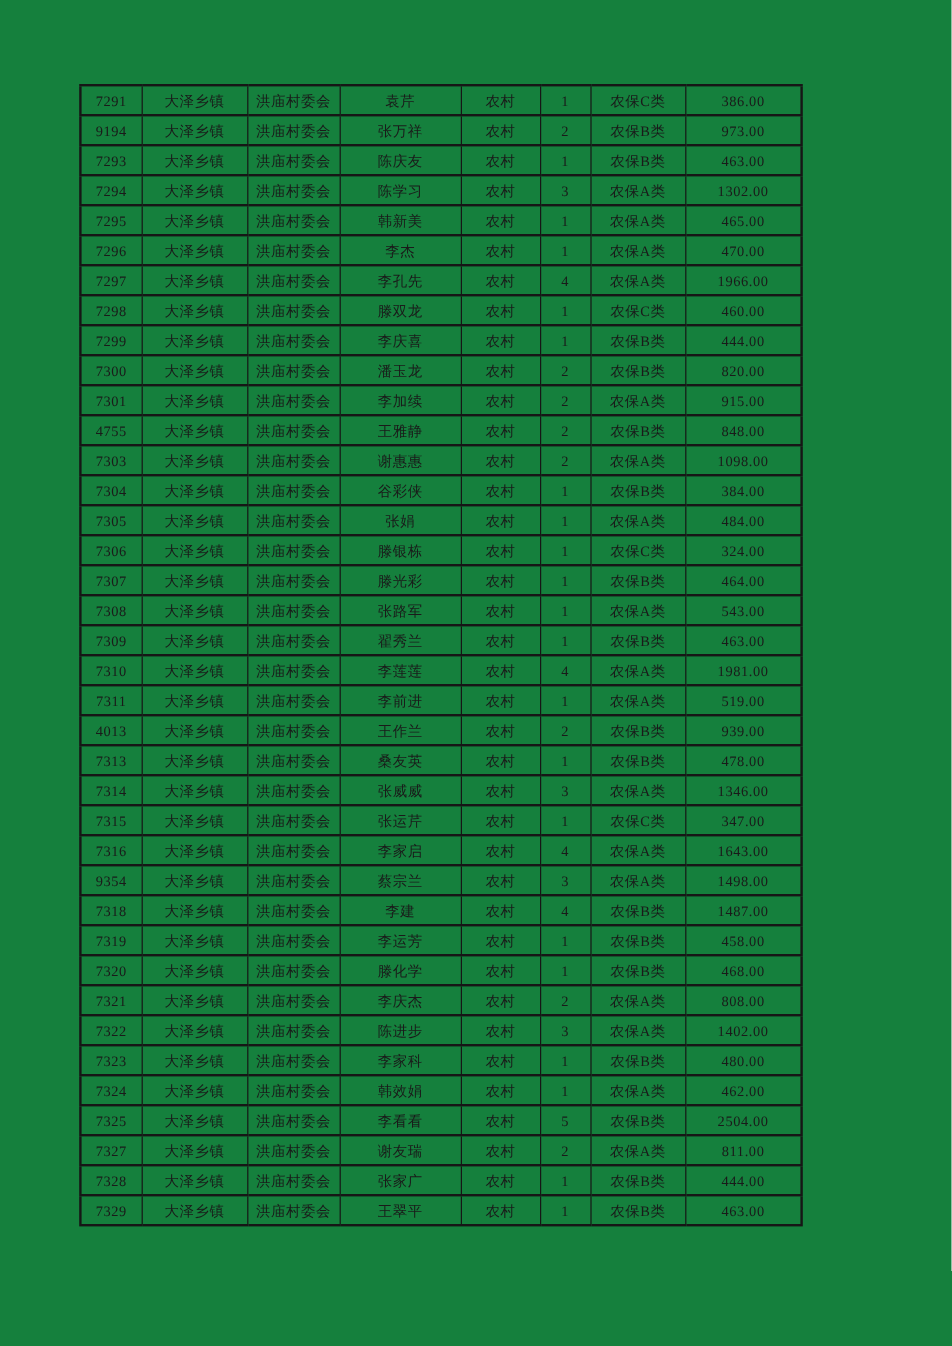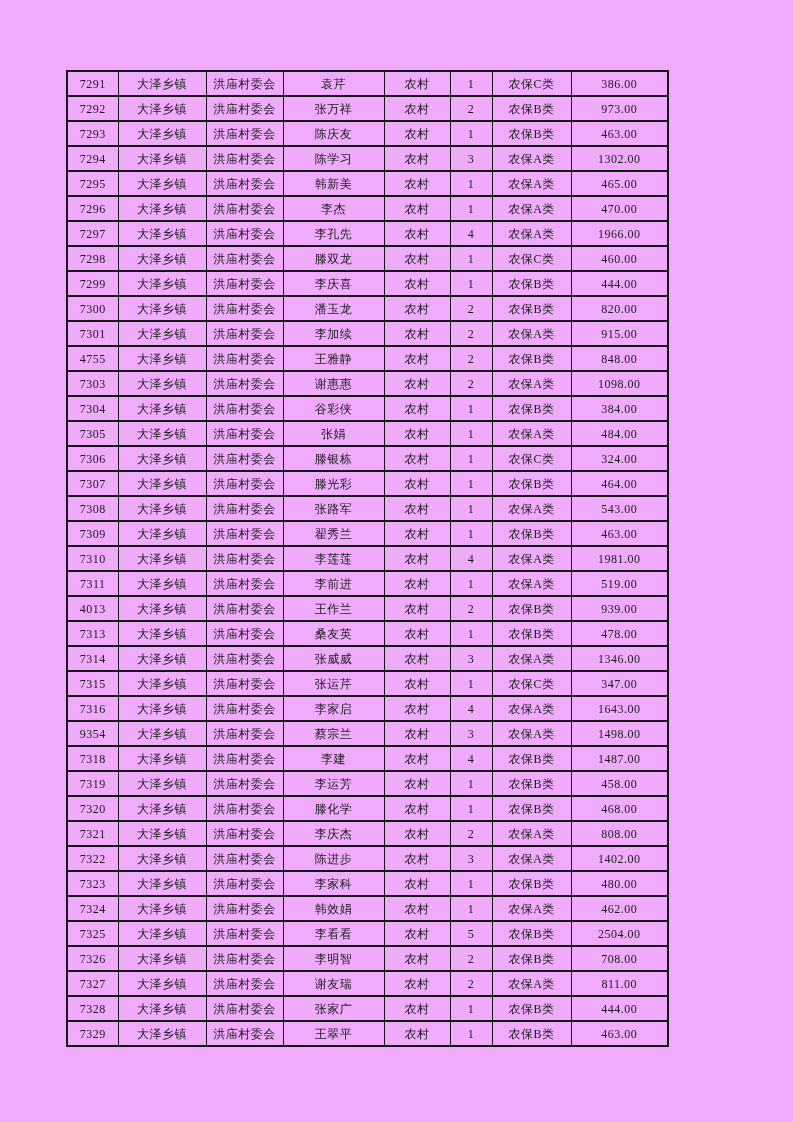--- a/index.html
+++ b/index.html
@@ -10,21 +10,21 @@
   body {
     width: 793px;
     height: 1122px;
     position: relative;
     font-family: "Liberation Serif", "DejaVu Serif", serif;
     color: #1a1a1a;
   }
   .page {
     position: absolute;
     inset: 0;
-    background: #f0abfc;
+    background: #15803d;
   }
   table.grid {
     position: absolute;
     left: 66px;
     top: 70px;
     width: 601px;
     border-collapse: collapse;
     table-layout: fixed;
     border: 2px solid #161616;
   }
@@ -72,21 +72,21 @@
           <td>7291</td>
           <td>大泽乡镇</td>
           <td>洪庙村委会</td>
           <td>袁芹</td>
           <td>农村</td>
           <td>1</td>
           <td>农保C类</td>
           <td>386.00</td>
         </tr>
         <tr>
-          <td>7292</td>
+          <td>9194</td>
           <td>大泽乡镇</td>
           <td>洪庙村委会</td>
           <td>张万祥</td>
           <td>农村</td>
           <td>2</td>
           <td>农保B类</td>
           <td>973.00</td>
         </tr>
         <tr>
           <td>7293</td>
@@ -410,30 +410,20 @@
         </tr>
         <tr>
           <td>7325</td>
           <td>大泽乡镇</td>
           <td>洪庙村委会</td>
           <td>李看看</td>
           <td>农村</td>
           <td>5</td>
           <td>农保B类</td>
           <td>2504.00</td>
-        </tr>
-        <tr>
-          <td>7326</td>
-          <td>大泽乡镇</td>
-          <td>洪庙村委会</td>
-          <td>李明智</td>
-          <td>农村</td>
-          <td>2</td>
-          <td>农保B类</td>
-          <td>708.00</td>
         </tr>
         <tr>
           <td>7327</td>
           <td>大泽乡镇</td>
           <td>洪庙村委会</td>
           <td>谢友瑞</td>
           <td>农村</td>
           <td>2</td>
           <td>农保A类</td>
           <td>811.00</td>

